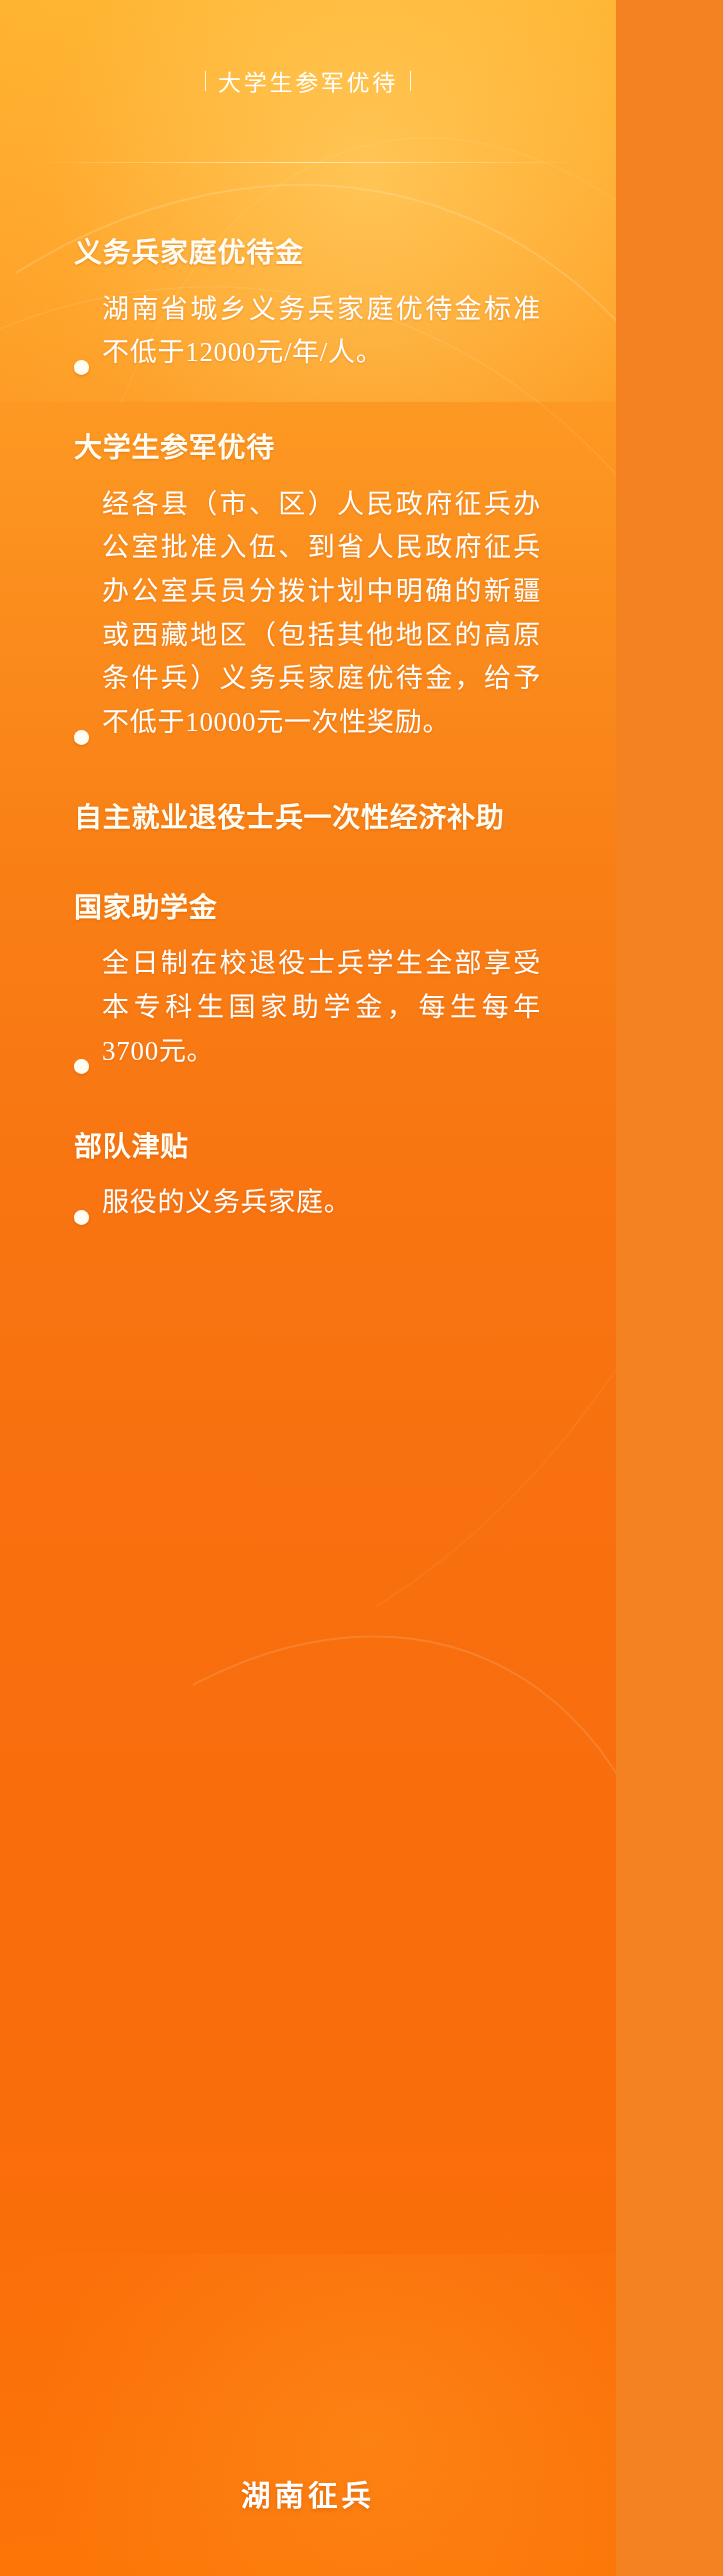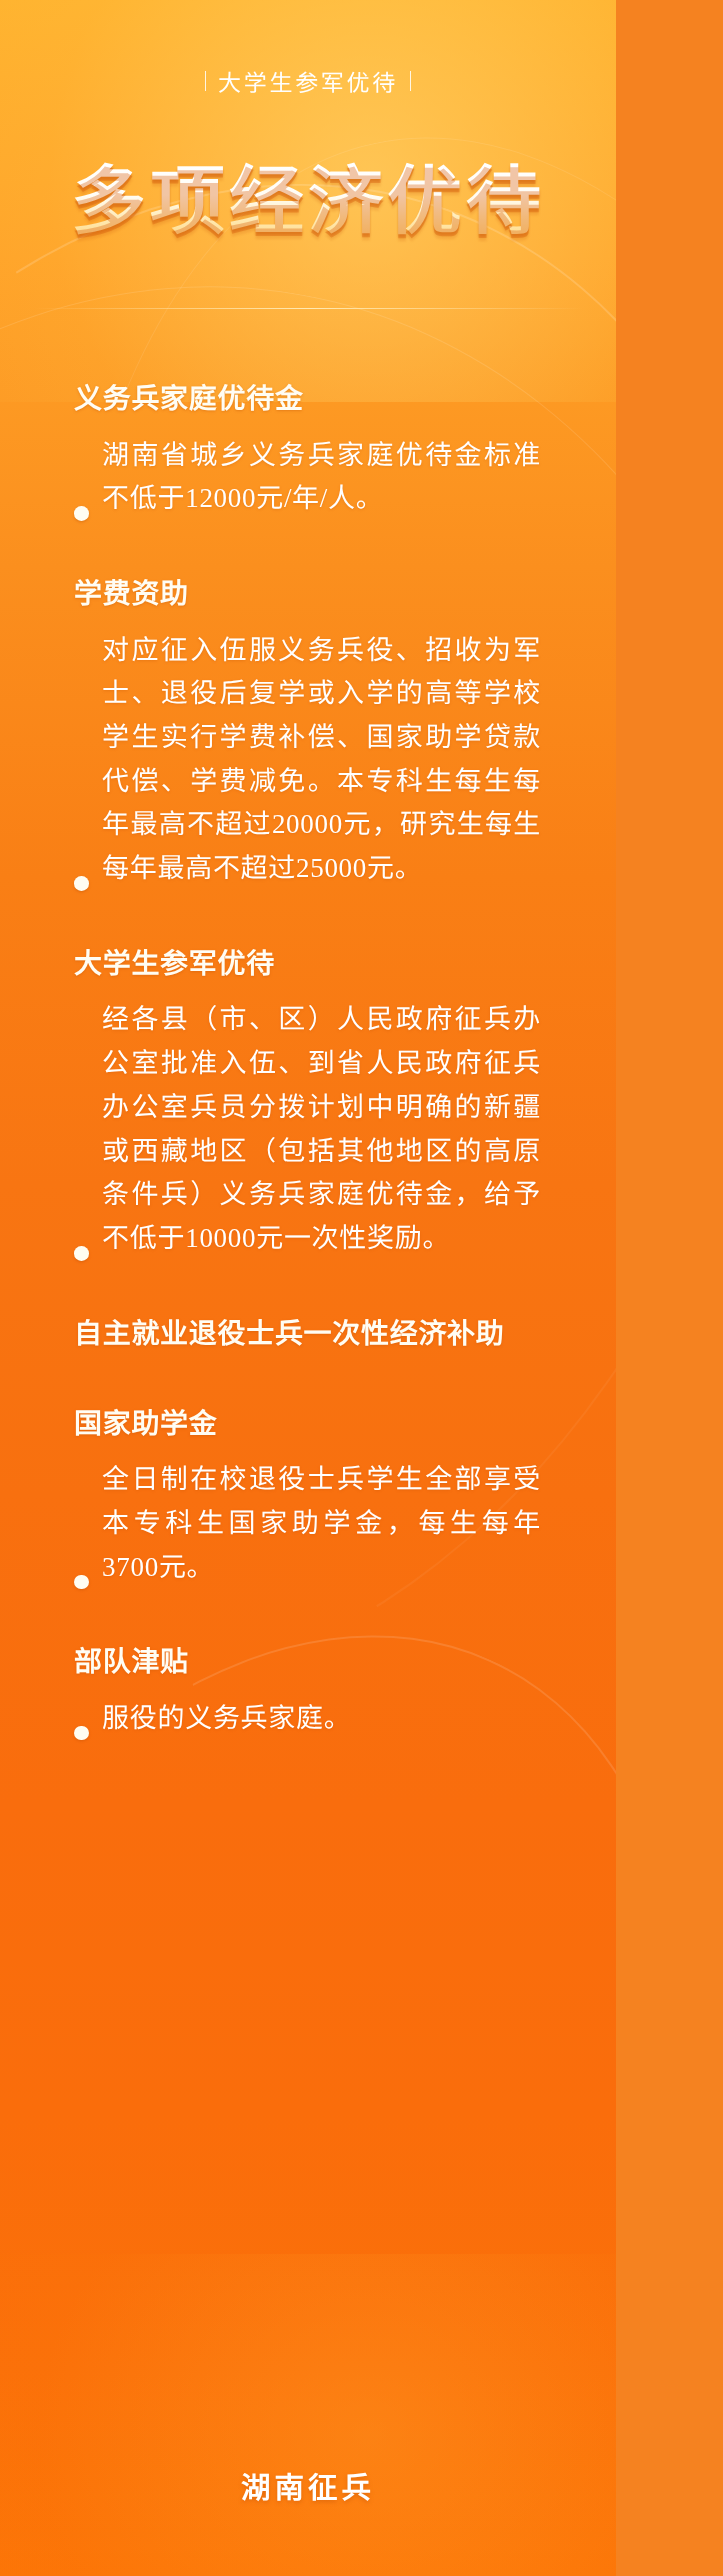--- a/index.html
+++ b/index.html
@@ -183,21 +183,21 @@
     text-align: justify;
     text-justify: inter-ideograph;
     text-shadow: 0 1.3px 2.7px rgba(190,76,4,0.28);
   }
 
   
   .footer {
     position: absolute;
     left: 0;
     right: 0;
-    bottom: 70px;
+    bottom: 62px;
     text-align: center;
     z-index: 4;
   }
   .footer-logo {
     display: inline-block;
     font-family: "Liberation Serif", "DejaVu Serif", serif;
     font-size: 29.5px;
     font-weight: bold;
     letter-spacing: 4px;
     color: #ffffff;
@@ -217,43 +217,33 @@
   <div class="glow-bottom"></div>
 
   <div class="content">
 
     <div class="eyebrow">
       <span class="bar"></span>
       <span class="txt">大学生参军优待</span>
       <span class="bar"></span>
     </div>
 
-    <div class="title-wrap">
-      <div class="title">多项经济优待</div>
-    </div>
 
     <div class="divider"></div>
 
     <div class="sections">
 
       <div class="section">
         <div class="sec-title">义务兵家庭优待金</div>
         <div class="item">
           <span class="bullet"></span>
           <div class="item-text">湖南省城乡义务兵家庭优待金标准不低于12000元/年/人。</div>
         </div>
       </div>
 
-      <div class="section">
-        <div class="sec-title">学费资助</div>
-        <div class="item">
-          <span class="bullet"></span>
-          <div class="item-text">对应征入伍服义务兵役、招收为军士、退役后复学或入学的高等学校学生实行学费补偿、国家助学贷款代偿、学费减免。本专科生每生每年最高不超过20000元，研究生每生每年最高不超过25000元。</div>
-        </div>
-      </div>
 
       <div class="section">
         <div class="sec-title">大学生参军优待</div>
         <div class="item">
           <span class="bullet"></span>
           <div class="item-text">经各县（市、区）人民政府征兵办公室批准入伍、到省人民政府征兵办公室兵员分拨计划中明确的新疆或西藏地区（包括其他地区的高原条件兵）义务兵家庭优待金，给予不低于10000元一次性奖励。</div>
         </div>
       </div>
 
       <div class="section">

